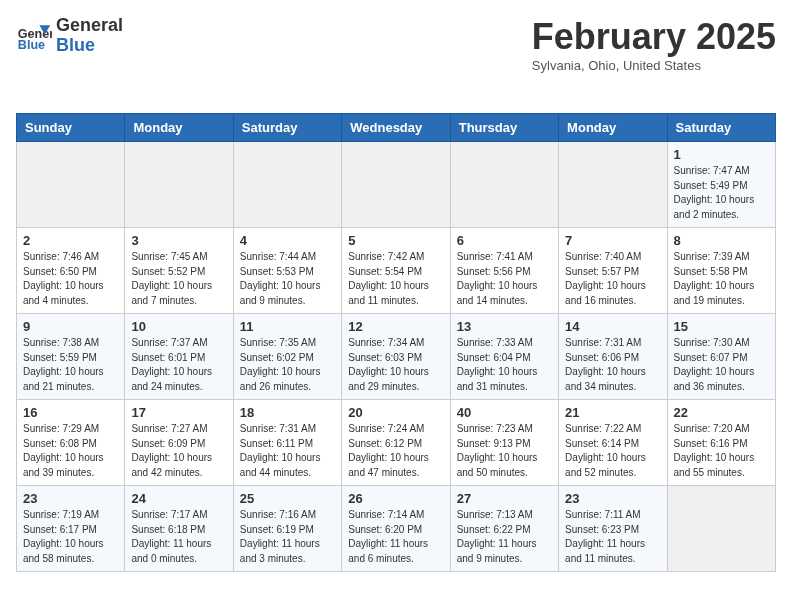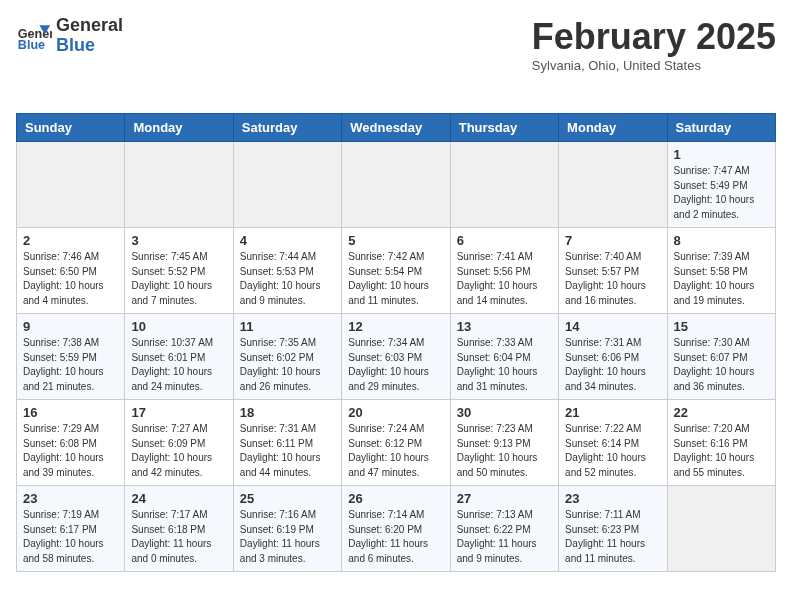--- a/index.html
+++ b/index.html
@@ -184,21 +184,21 @@
       </tr>
       <tr>
         <td>
           <span class="day-num">9</span>
           <div class="day-info">Sunrise: 7:38 AM
 Sunset: 5:59 PM
 Daylight: 10 hours and 21 minutes.</div>
         </td>
         <td>
           <span class="day-num">10</span>
-          <div class="day-info">Sunrise: 10:37 AM
+          <div class="day-info">Sunrise: 7:37 AM
 Sunset: 6:01 PM
 Daylight: 10 hours and 24 minutes.</div>
         </td>
         <td>
           <span class="day-num">11</span>
           <div class="day-info">Sunrise: 7:35 AM
 Sunset: 6:02 PM
 Daylight: 10 hours and 26 minutes.</div>
         </td>
         <td>
@@ -245,21 +245,21 @@
 Sunset: 6:11 PM
 Daylight: 10 hours and 44 minutes.</div>
         </td>
         <td>
           <span class="day-num">20</span>
           <div class="day-info">Sunrise: 7:24 AM
 Sunset: 6:12 PM
 Daylight: 10 hours and 47 minutes.</div>
         </td>
         <td>
-          <span class="day-num">30</span>
+          <span class="day-num">40</span>
           <div class="day-info">Sunrise: 7:23 AM
 Sunset: 9:13 PM
 Daylight: 10 hours and 50 minutes.</div>
         </td>
         <td>
           <span class="day-num">21</span>
           <div class="day-info">Sunrise: 7:22 AM
 Sunset: 6:14 PM
 Daylight: 10 hours and 52 minutes.</div>
         </td>

